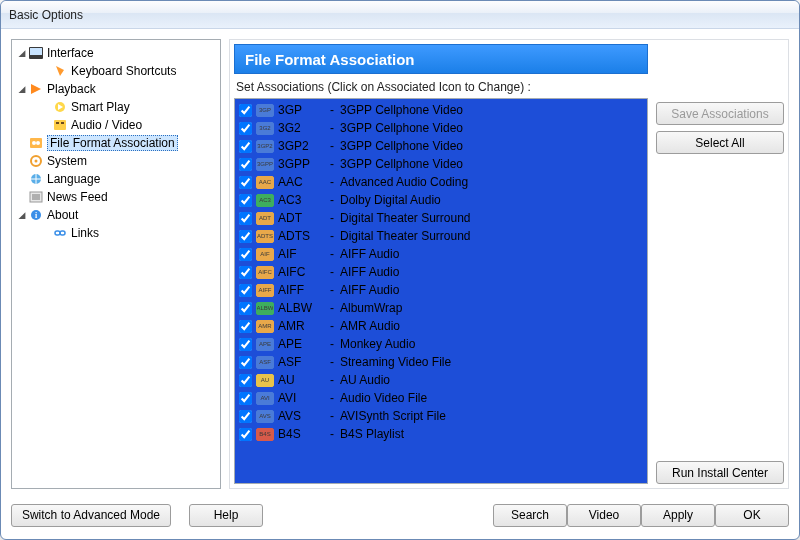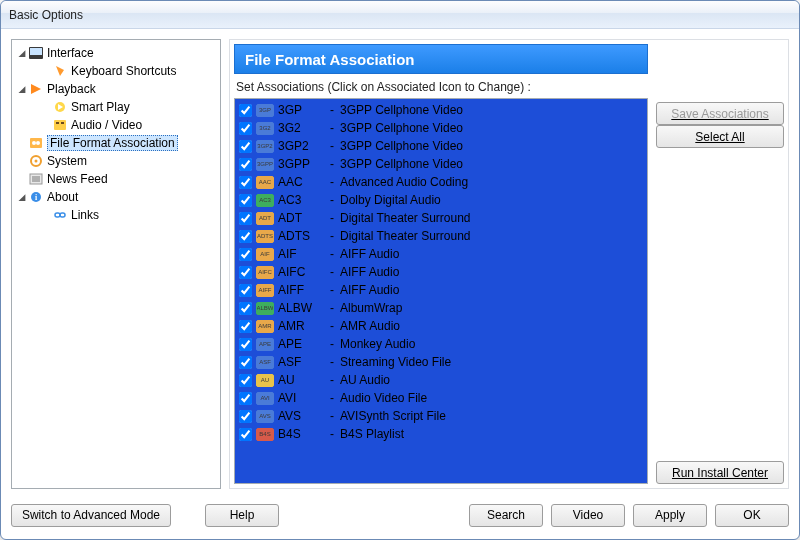--- a/index.html
+++ b/index.html
@@ -133,42 +133,41 @@
 }
 .row .ext {
   width: 48px;
   font-weight: normal;
 }
 .row .dash { margin-right: 2px; }
 .side-buttons {
   width: 128px;
   display: flex;
   flex-direction: column;
-  gap: 0;
+  gap: 6px;
   padding-top: 58px;
-  text-decoration: underline;
 }
 .btn {
   height: 23px;
   background: linear-gradient(#f8f8f8,#e5e5e5);
   border: 1px solid #9c9c9c;
   border-radius: 3px;
   font: inherit;
   cursor: pointer;
   padding: 0 8px;
 }
 .btn:disabled { color: #9a9a9a; }
 .sideflex { flex: 1; }
 .bottom {
   height: 40px;
   border-top: 0px solid #dcdfe4;
   display: flex;
   align-items: center;
   padding: 0 10px 8px;
-  gap: 8px;
+  gap: 0;
 }
 .bottom .flex { flex: 1; }
 .bottom .btn { min-width: 74px; }
 .bottom .btn.wide { min-width: 160px; }
 svg { display:block; }
 </style>
 </head>
 <body>
 
 <div class="window">
@@ -240,20 +239,30 @@
         </div>
         <div class="tree-node">
           <span class="arrow"></span>
           <span class="ticon">
             <svg width="14" height="12">
               <circle cx="7" cy="6" r="5" fill="none" stroke="#f0a030" stroke-width="2"></circle>
               <circle cx="7" cy="6" r="1.5" fill="#f0a030"></circle>
             </svg>
           </span>
           <span class="label">System</span>
+        </div>
+        <div class="tree-node">
+          <span class="arrow"></span>
+          <span class="ticon">
+            <svg width="14" height="12">
+              <circle cx="7" cy="6" r="5" fill="#5aaee8"></circle>
+              <path d="M2 6 H12 M7 1 V11" stroke="#fff" stroke-width="1"></path>
+            </svg>
+          </span>
+          <span class="label">Language</span>
         </div>
         <div class="tree-node">
           <span class="arrow"></span>
           <span class="ticon">
             <svg width="14" height="12">
               <rect x="1" y="1" width="12" height="10" fill="#e8e8e8" stroke="#999"></rect>
               <line x1="3" y1="4" x2="11" y2="4" stroke="#777"></line>
               <line x1="3" y1="6" x2="11" y2="6" stroke="#777"></line>
               <line x1="3" y1="8" x2="11" y2="8" stroke="#777"></line>
             </svg>

